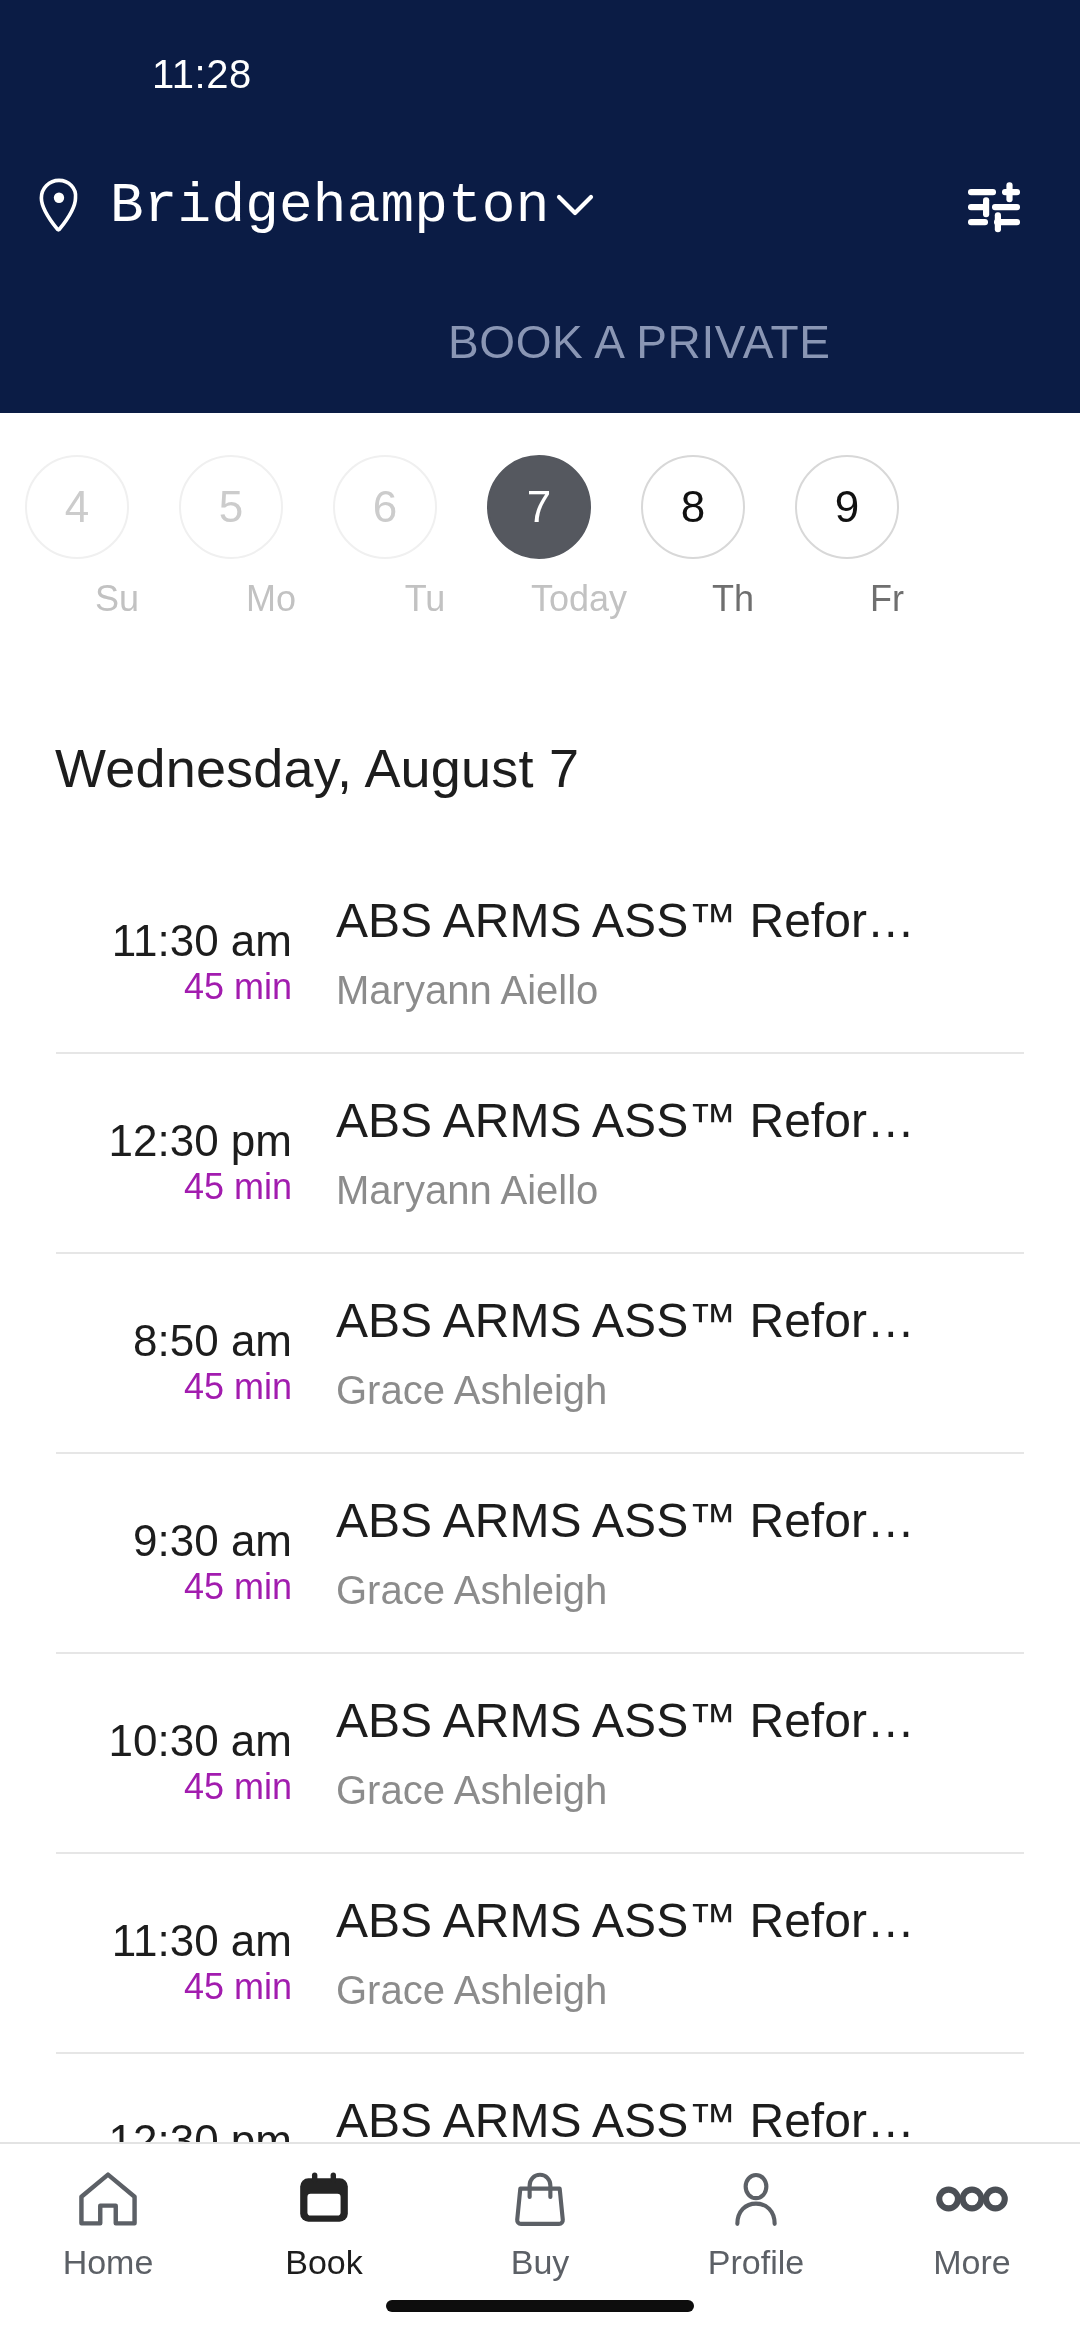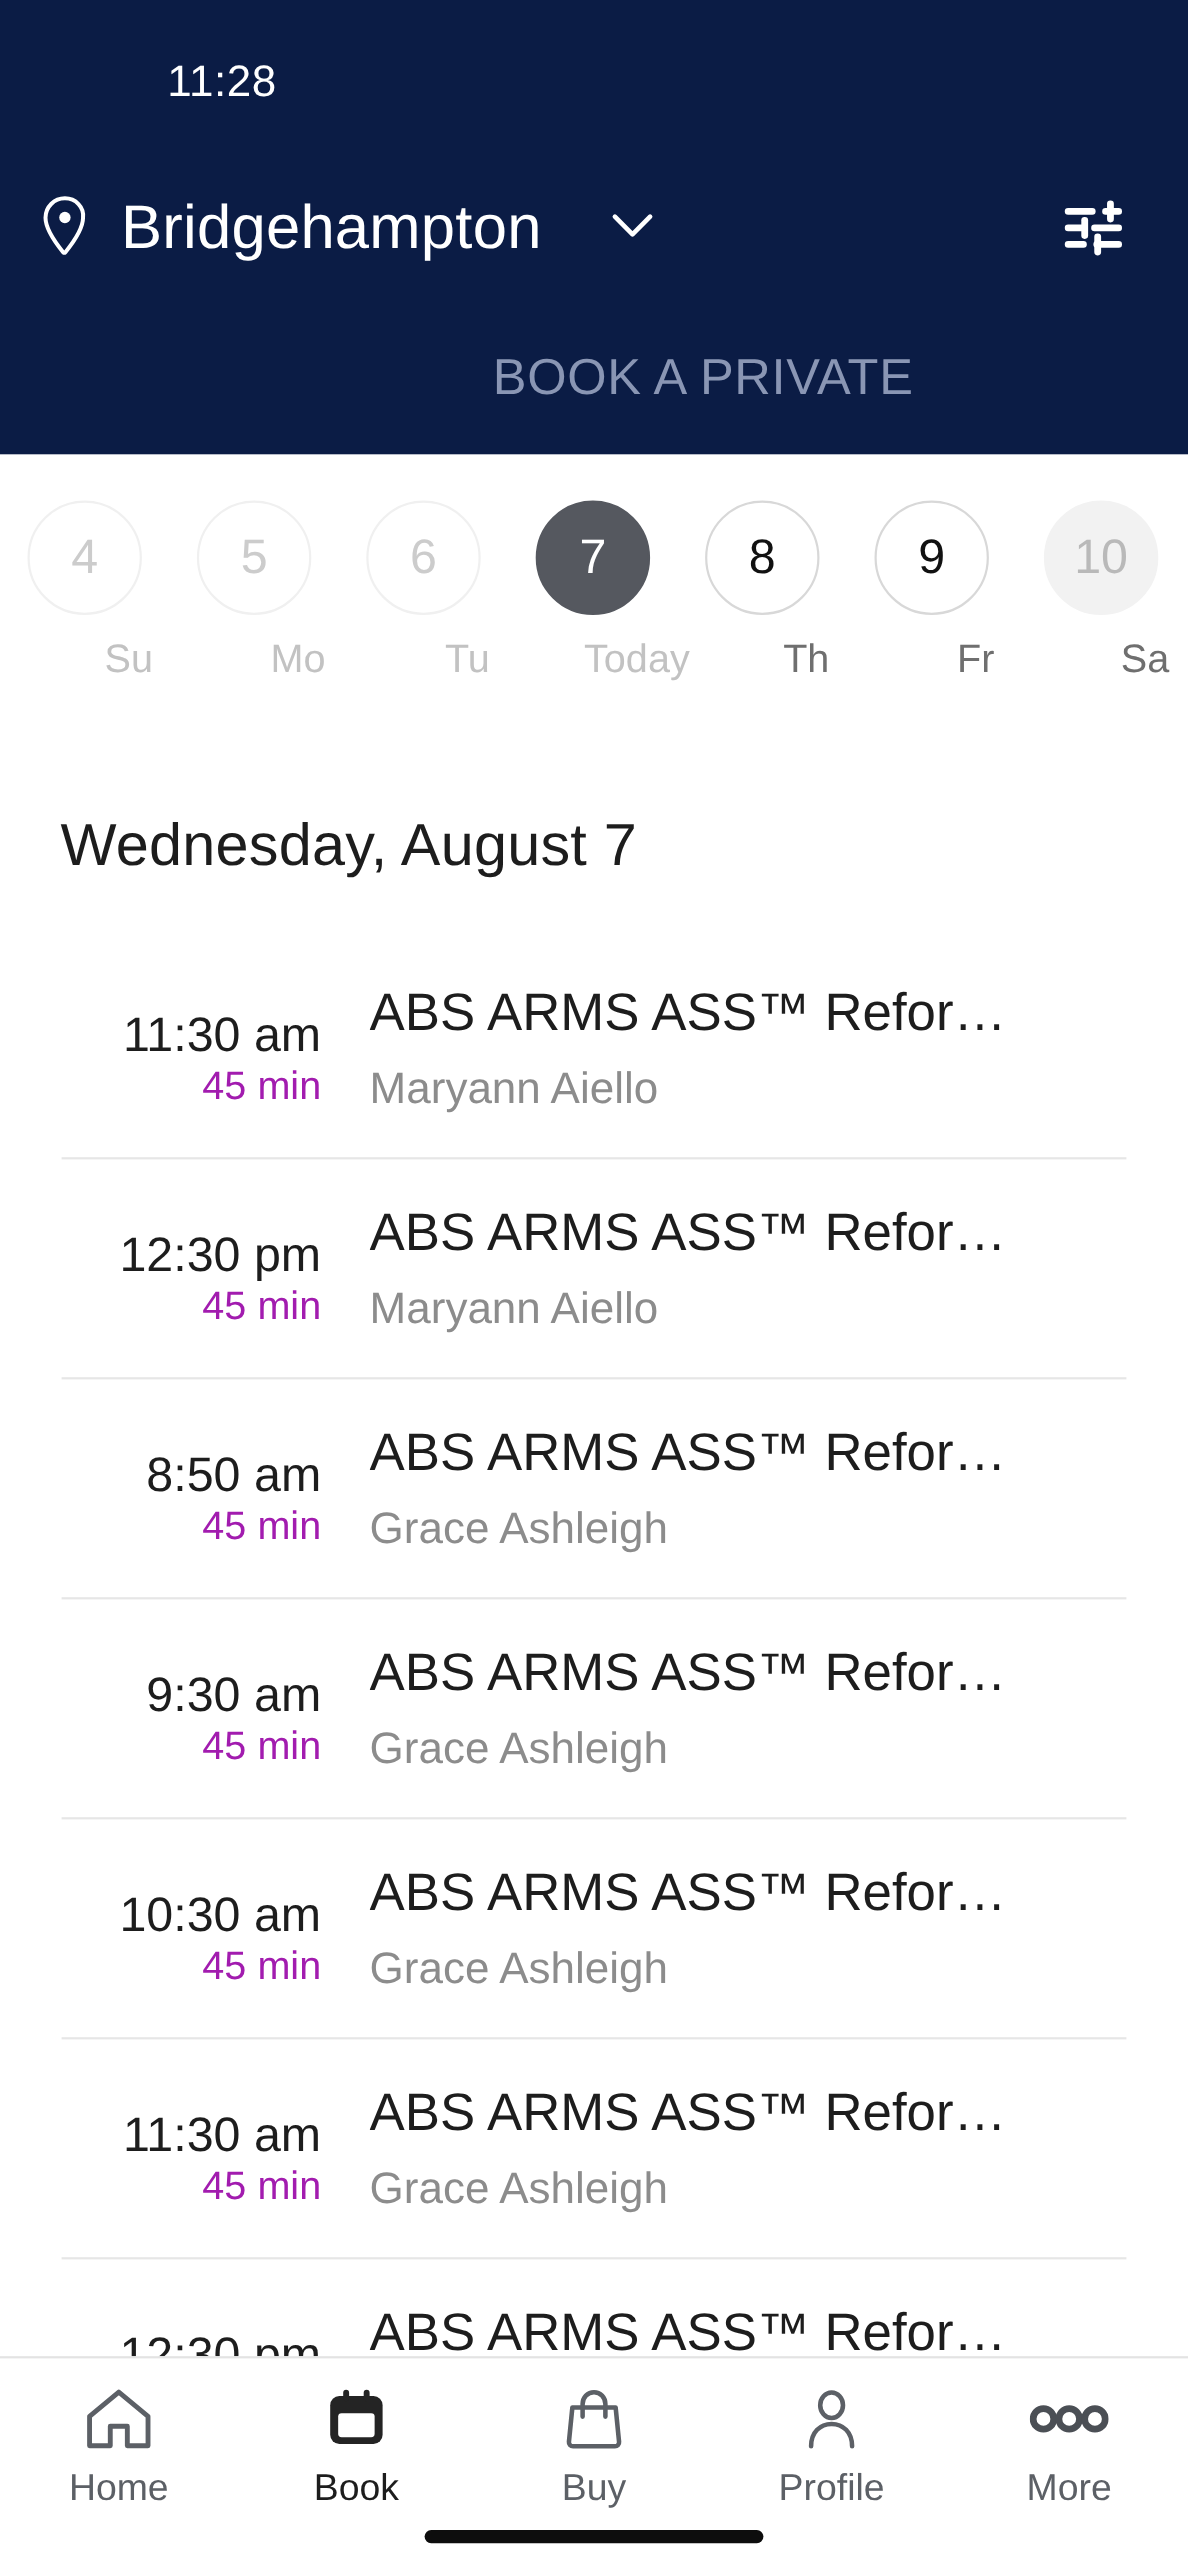--- a/index.html
+++ b/index.html
@@ -17,21 +17,21 @@
     background:#0b1c45;
   }
   .statusbar {
     position:absolute; top:44px; left:0; width:1080px; height:60px;
   }
   .status-time {
     position:absolute; left:152px; top:0;
     color:#ffffff; font-size:40px; letter-spacing:0.5px; line-height:60px;
   }
   .location-row {
-    position:absolute; top:165px; left:0; width:988px; height:84px;
+    position:absolute; top:165px; left:0; width:988px; height:84px;font-family:Liberation Mono, monospace;
   }
   .pin-icon { position:absolute; left:36px; top:12px; width:46px; height:58px; }
   .location-name {
     position:absolute; left:110px; top:-2px;
     color:#ffffff; font-size:56px; font-weight:400; letter-spacing:0.2px;
     line-height:86px; white-space:nowrap;
   }
   .chevron-icon { position:absolute; left:555px; top:26px; width:40px; height:28px; }
   .filter-icon { position:absolute; left:964px; top:14px; width:60px; height:56px; }
 
@@ -187,24 +187,20 @@
       <div class="daylabel dim">Today</div>
     </div>
     <div class="daycell" style="left:616px">
       <div class="daycircle normal">8</div>
       <div class="daylabel dark">Th</div>
     </div>
     <div class="daycell" style="left:770px">
       <div class="daycircle normal">9</div>
       <div class="daylabel dark">Fr</div>
     </div>
-    <div class="daycell" style="left:924px">
-      <div class="daycircle filled">10</div>
-      <div class="daylabel dark">Sa</div>
-    </div>
   </div>
 
   <div class="day-heading">Wednesday, August 7</div>
 
   <div class="classlist">
 
     <div class="class-row">
       <div class="row-time">11:30 am</div>
       <div class="row-dur">45 min</div>
       <div class="row-title">ABS ARMS ASS™ Refor…</div>

